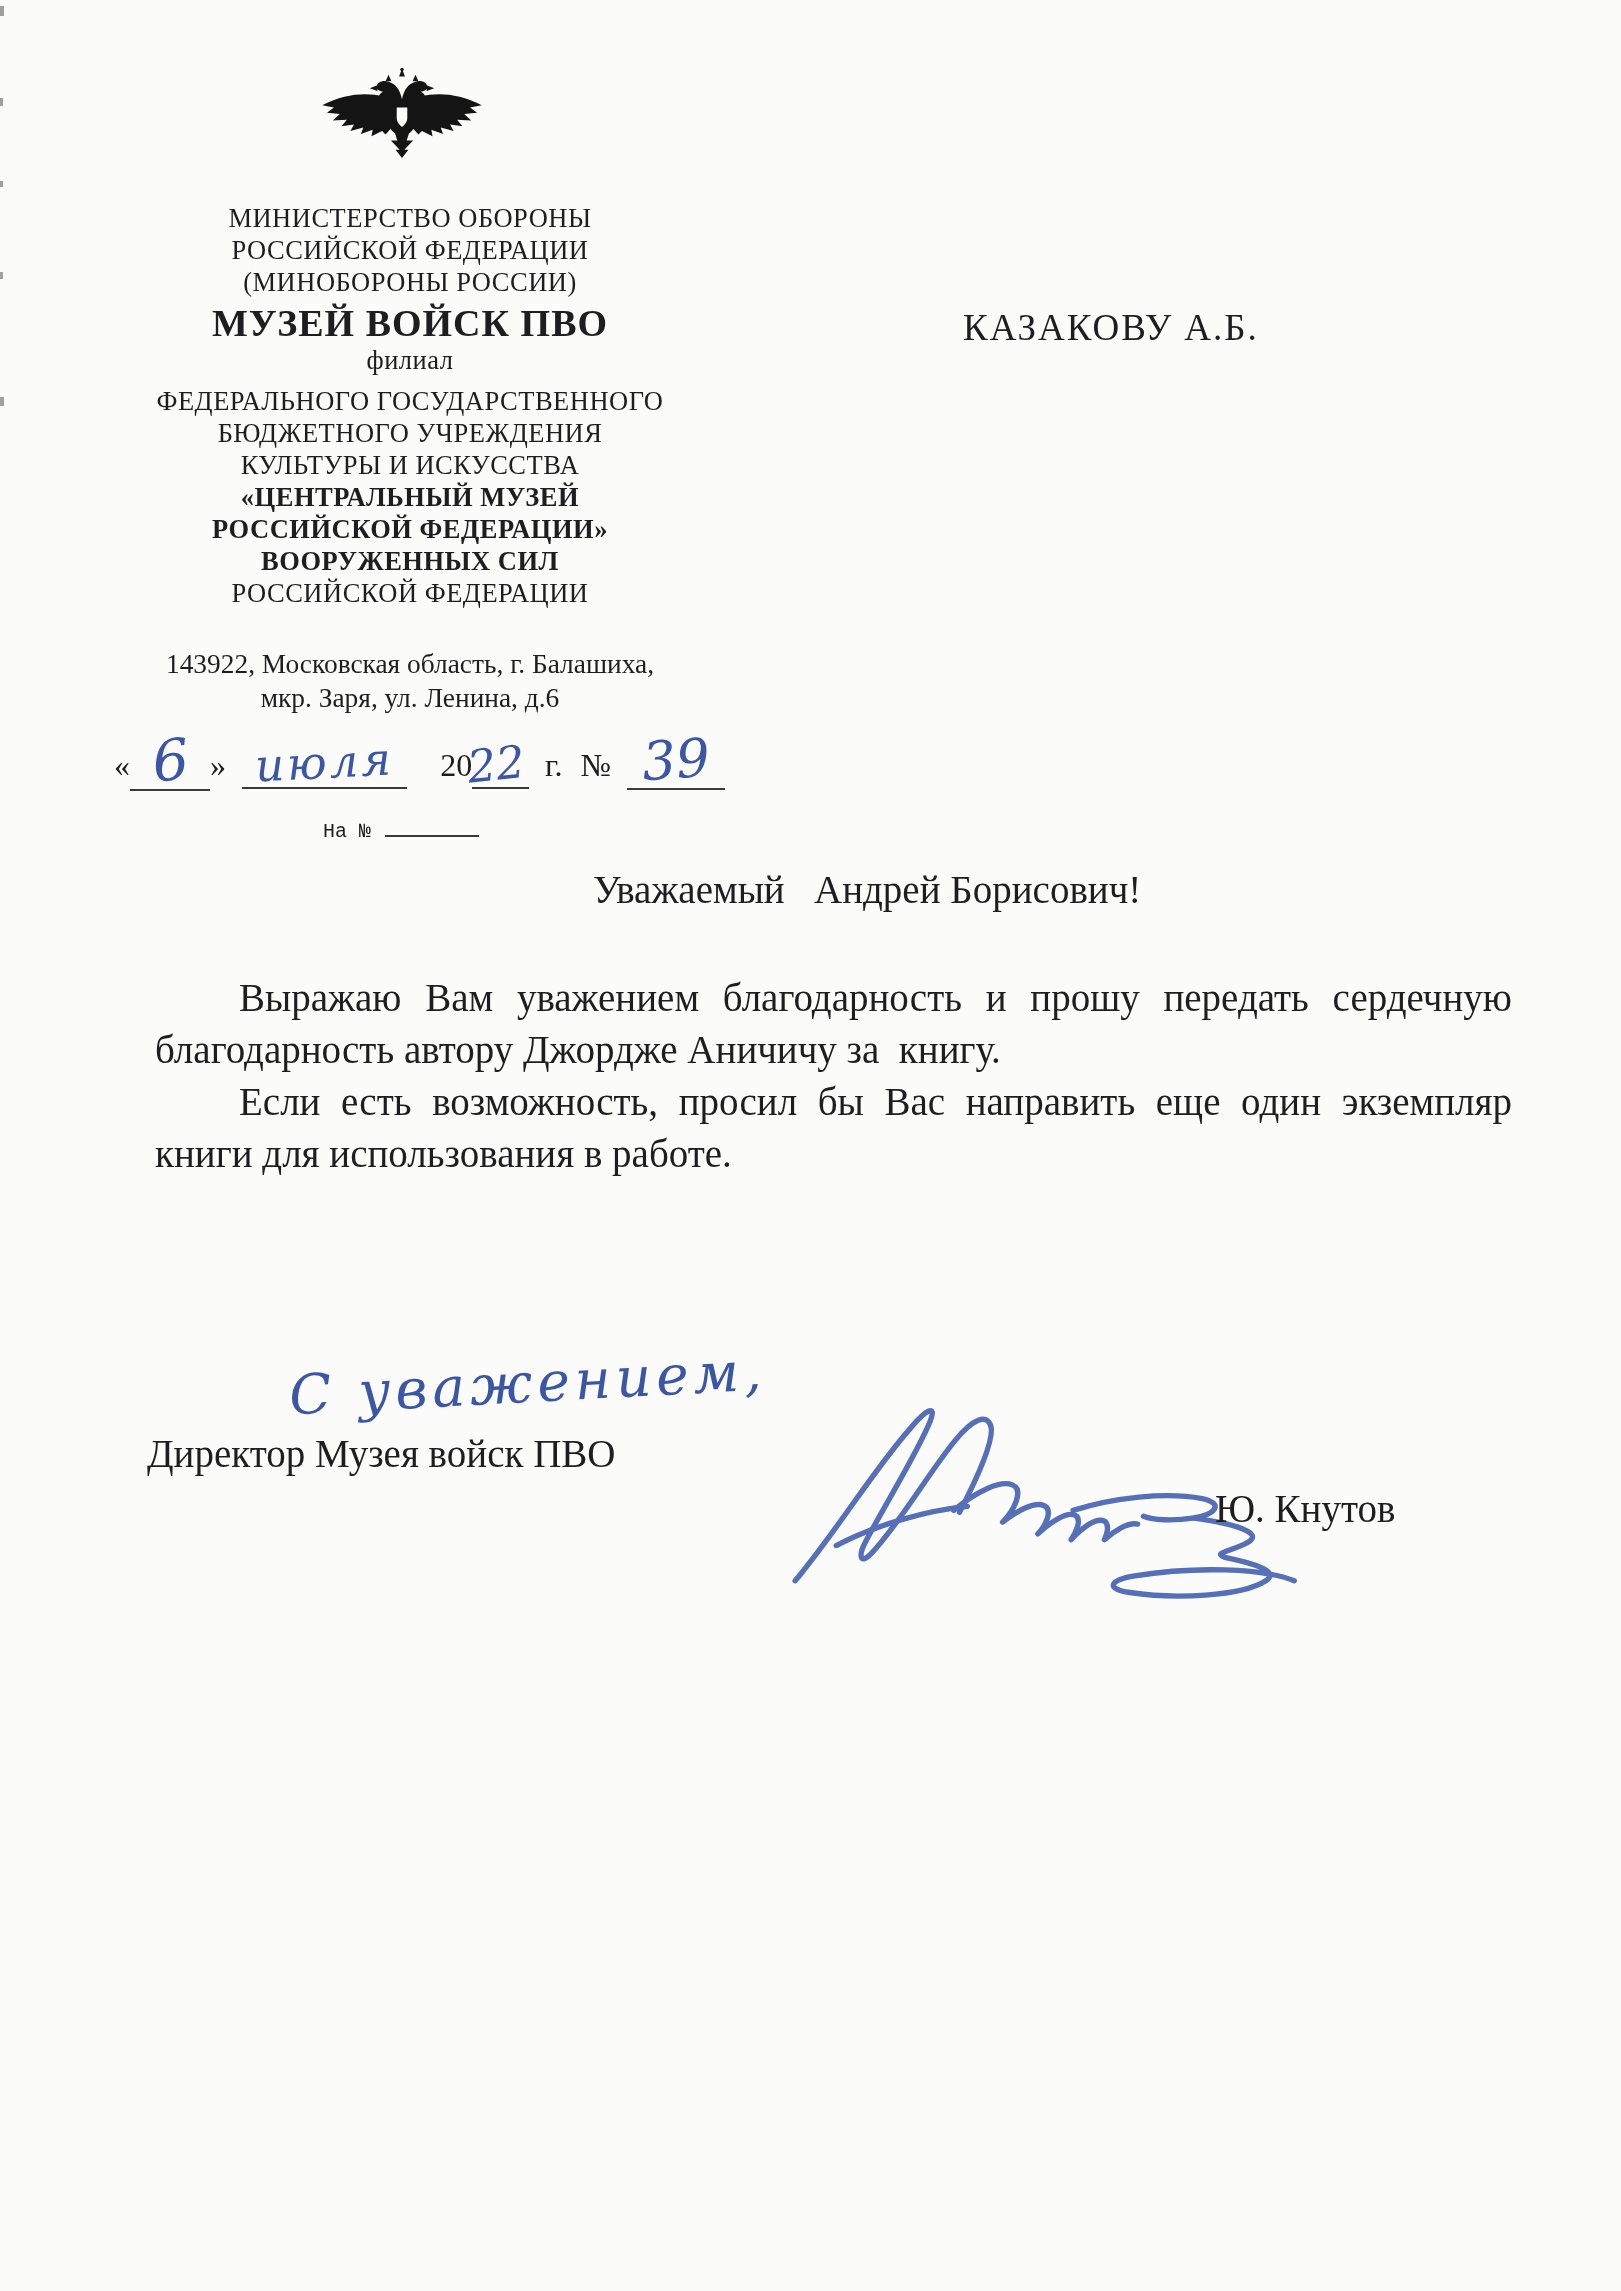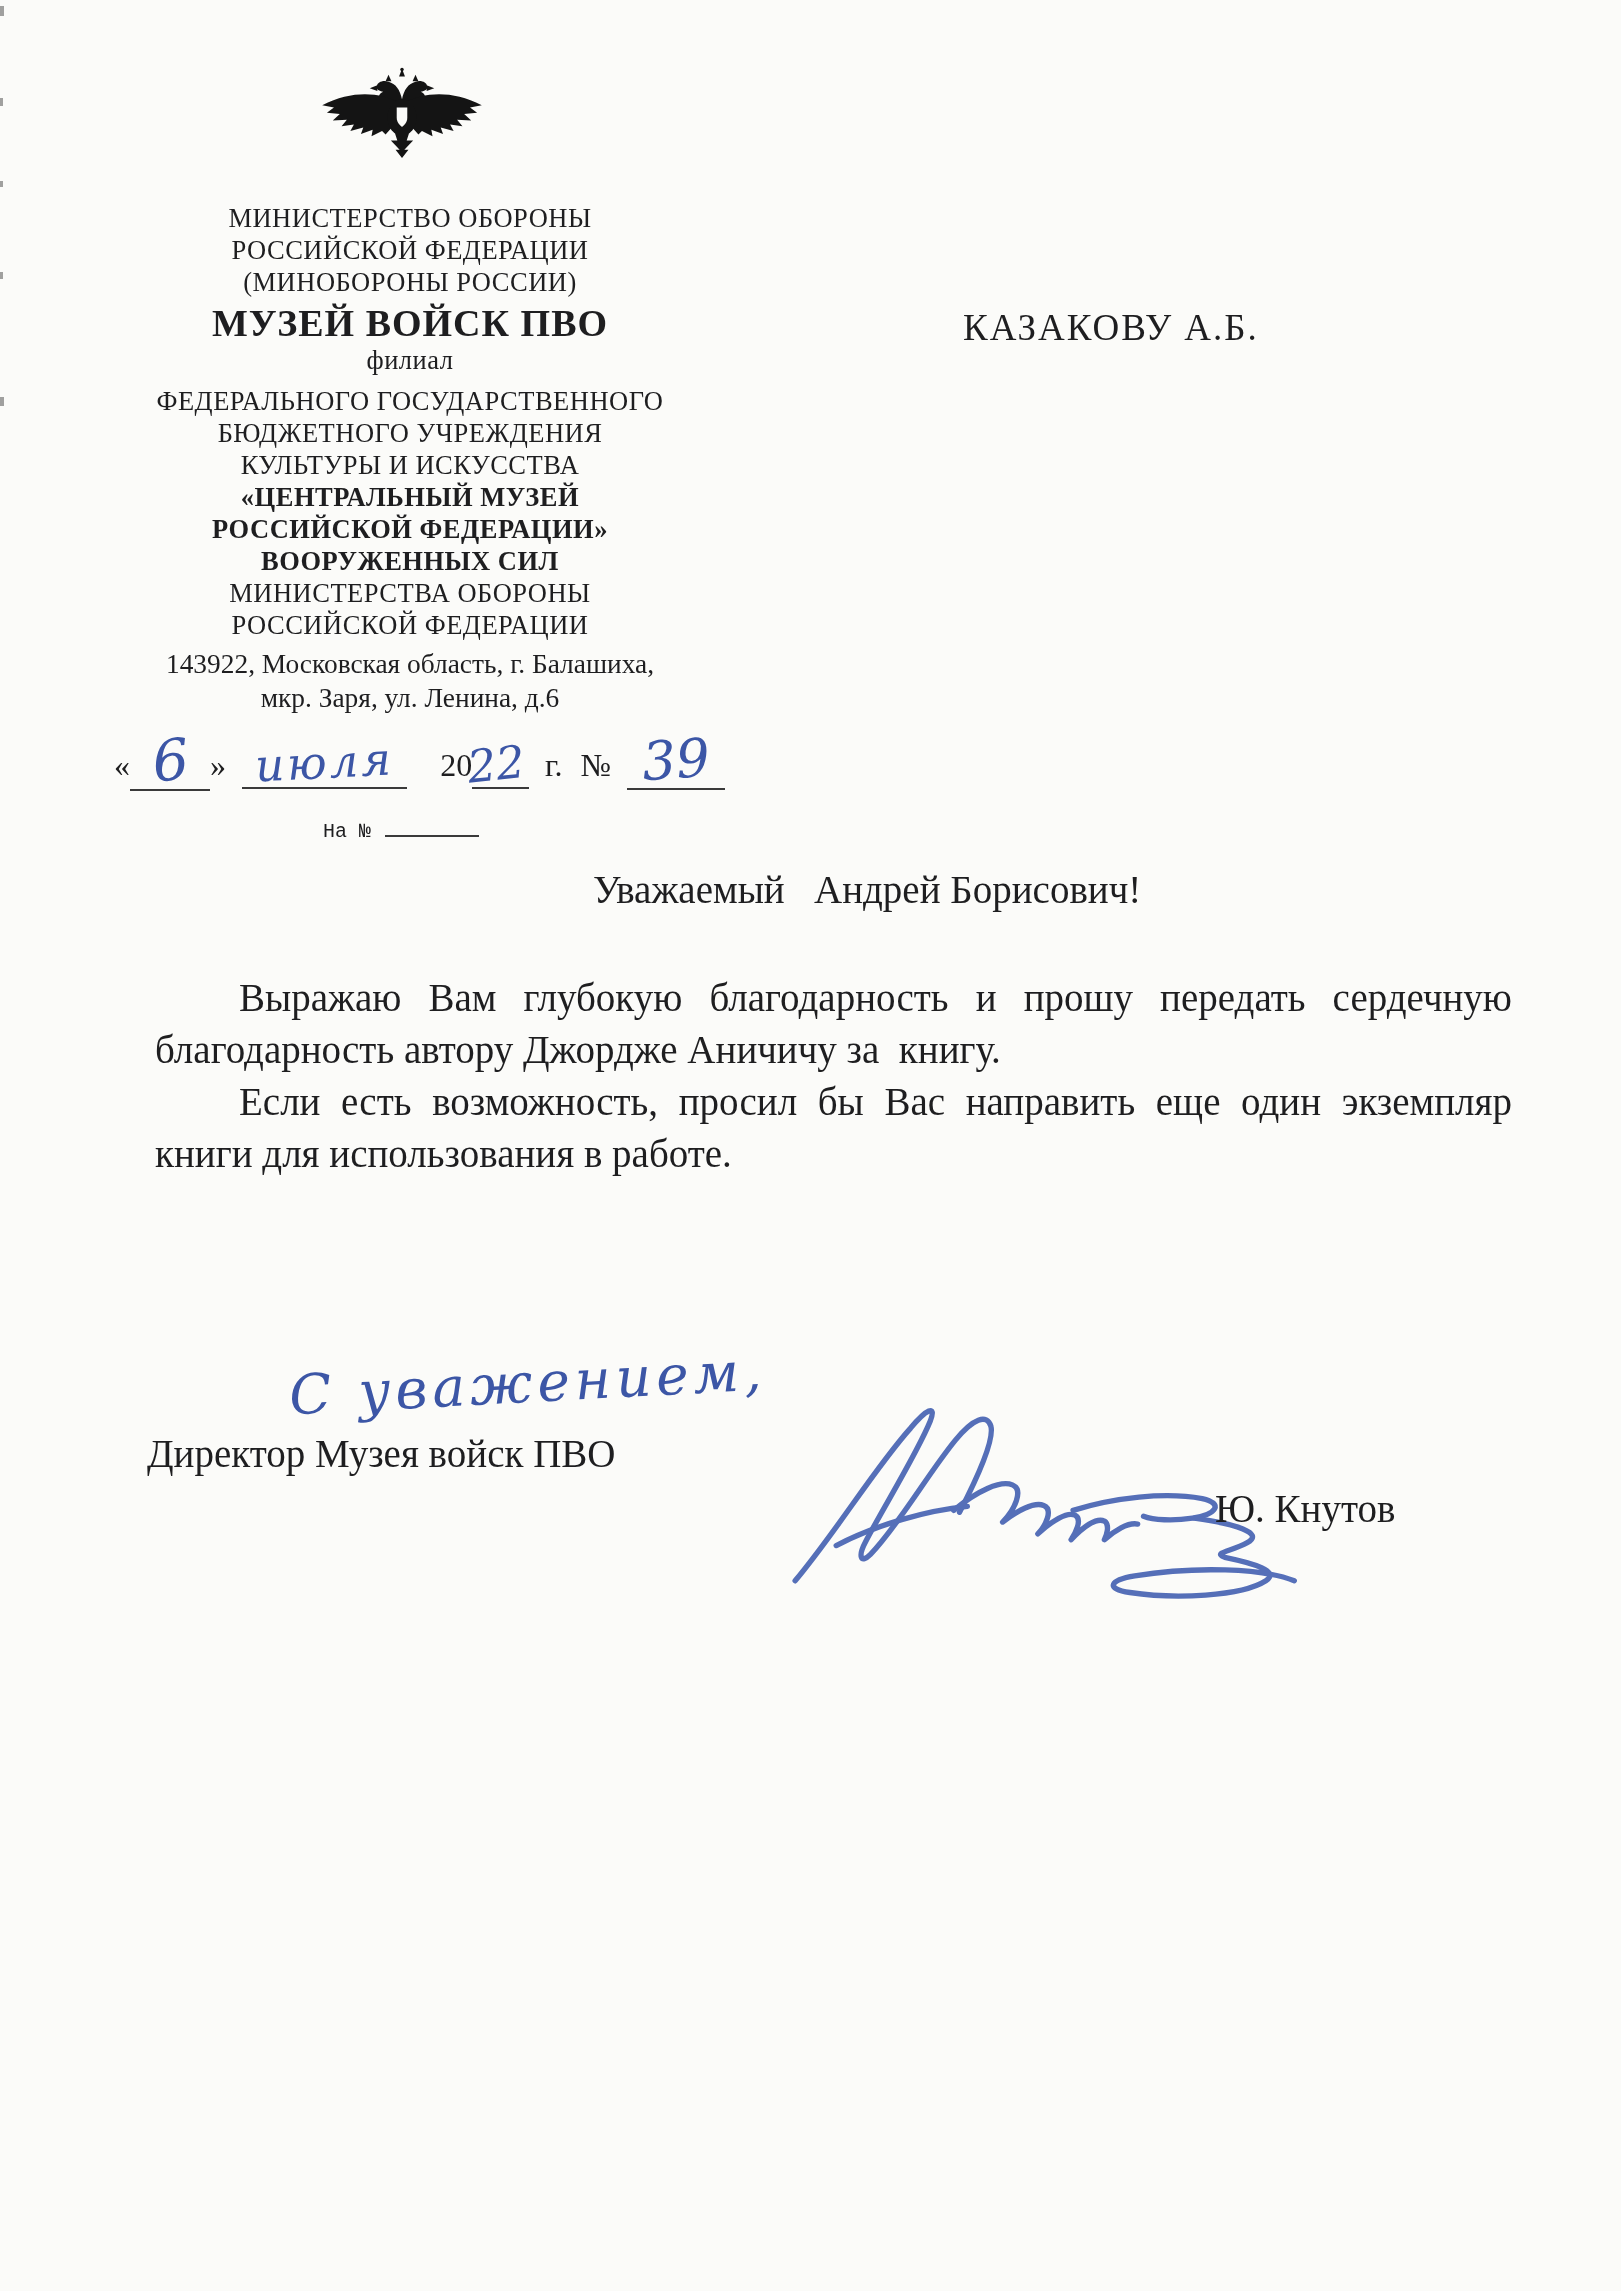--- a/index.html
+++ b/index.html
@@ -130,21 +130,20 @@
     <div class="lh-line">РОССИЙСКОЙ ФЕДЕРАЦИИ</div>
     <div class="lh-line">(МИНОБОРОНЫ РОССИИ)</div>
     <div class="lh-line lh-bold lh-large">МУЗЕЙ ВОЙСК ПВО</div>
     <div class="lh-line">филиал</div>
     <div class="lh-line lh-gap">ФЕДЕРАЛЬНОГО ГОСУДАРСТВЕННОГО</div>
     <div class="lh-line">БЮДЖЕТНОГО УЧРЕЖДЕНИЯ</div>
     <div class="lh-line">КУЛЬТУРЫ И ИСКУССТВА</div>
     <div class="lh-line lh-bold">«ЦЕНТРАЛЬНЫЙ МУЗЕЙ</div>
     <div class="lh-line lh-bold">РОССИЙСКОЙ ФЕДЕРАЦИИ»</div>
     <div class="lh-line lh-bold">ВООРУЖЕННЫХ СИЛ</div>
-    <div class="lh-line">МИНИСТЕРСТВА ОБОРОНЫ</div>
     <div class="lh-line">РОССИЙСКОЙ ФЕДЕРАЦИИ</div>
   </div>
 
   <div class="address">
     <div>143922, Московская область, г. Балашиха,</div>
     <div>мкр. Заря, ул. Ленина, д.6</div>
   </div>
 
   <div class="date-row">
     <span class="printed">«</span><span class="blank" style="width:80px;"><span class="hand hand-day">6</span></span><span class="printed">»</span>
@@ -157,21 +156,21 @@
 
   <div class="ref-row">
     <span>На №</span><span class="ref-blank"></span>
   </div>
 
   <div class="recipient">КАЗАКОВУ А.Б.</div>
 
   <div class="salutation">Уважаемый   Андрей Борисович!</div>
 
   <div class="body-text">
-    <p>Выражаю Вам глубокую благодарность и прошу передать сердечную благодарность автору Джордже Аничичу за  книгу.</p>
+    <p>Выражаю Вам уважением благодарность и прошу передать сердечную благодарность автору Джордже Аничичу за  книгу.</p>
     <p>Если есть возможность, просил бы Вас направить еще один экземпляр книги для использования в работе.</p>
   </div>
 
   <div class="closing hand">С уважением,</div>
 
   <div class="sign-title">Директор Музея войск ПВО</div>
 
   <div class="signature-svg">
     <svg viewBox="0 0 560 235" width="549" height="230" aria-hidden="true">
       <g fill="none" stroke="#3f5cb0" stroke-width="5.5" stroke-linecap="round" stroke-linejoin="round" opacity="0.88">

